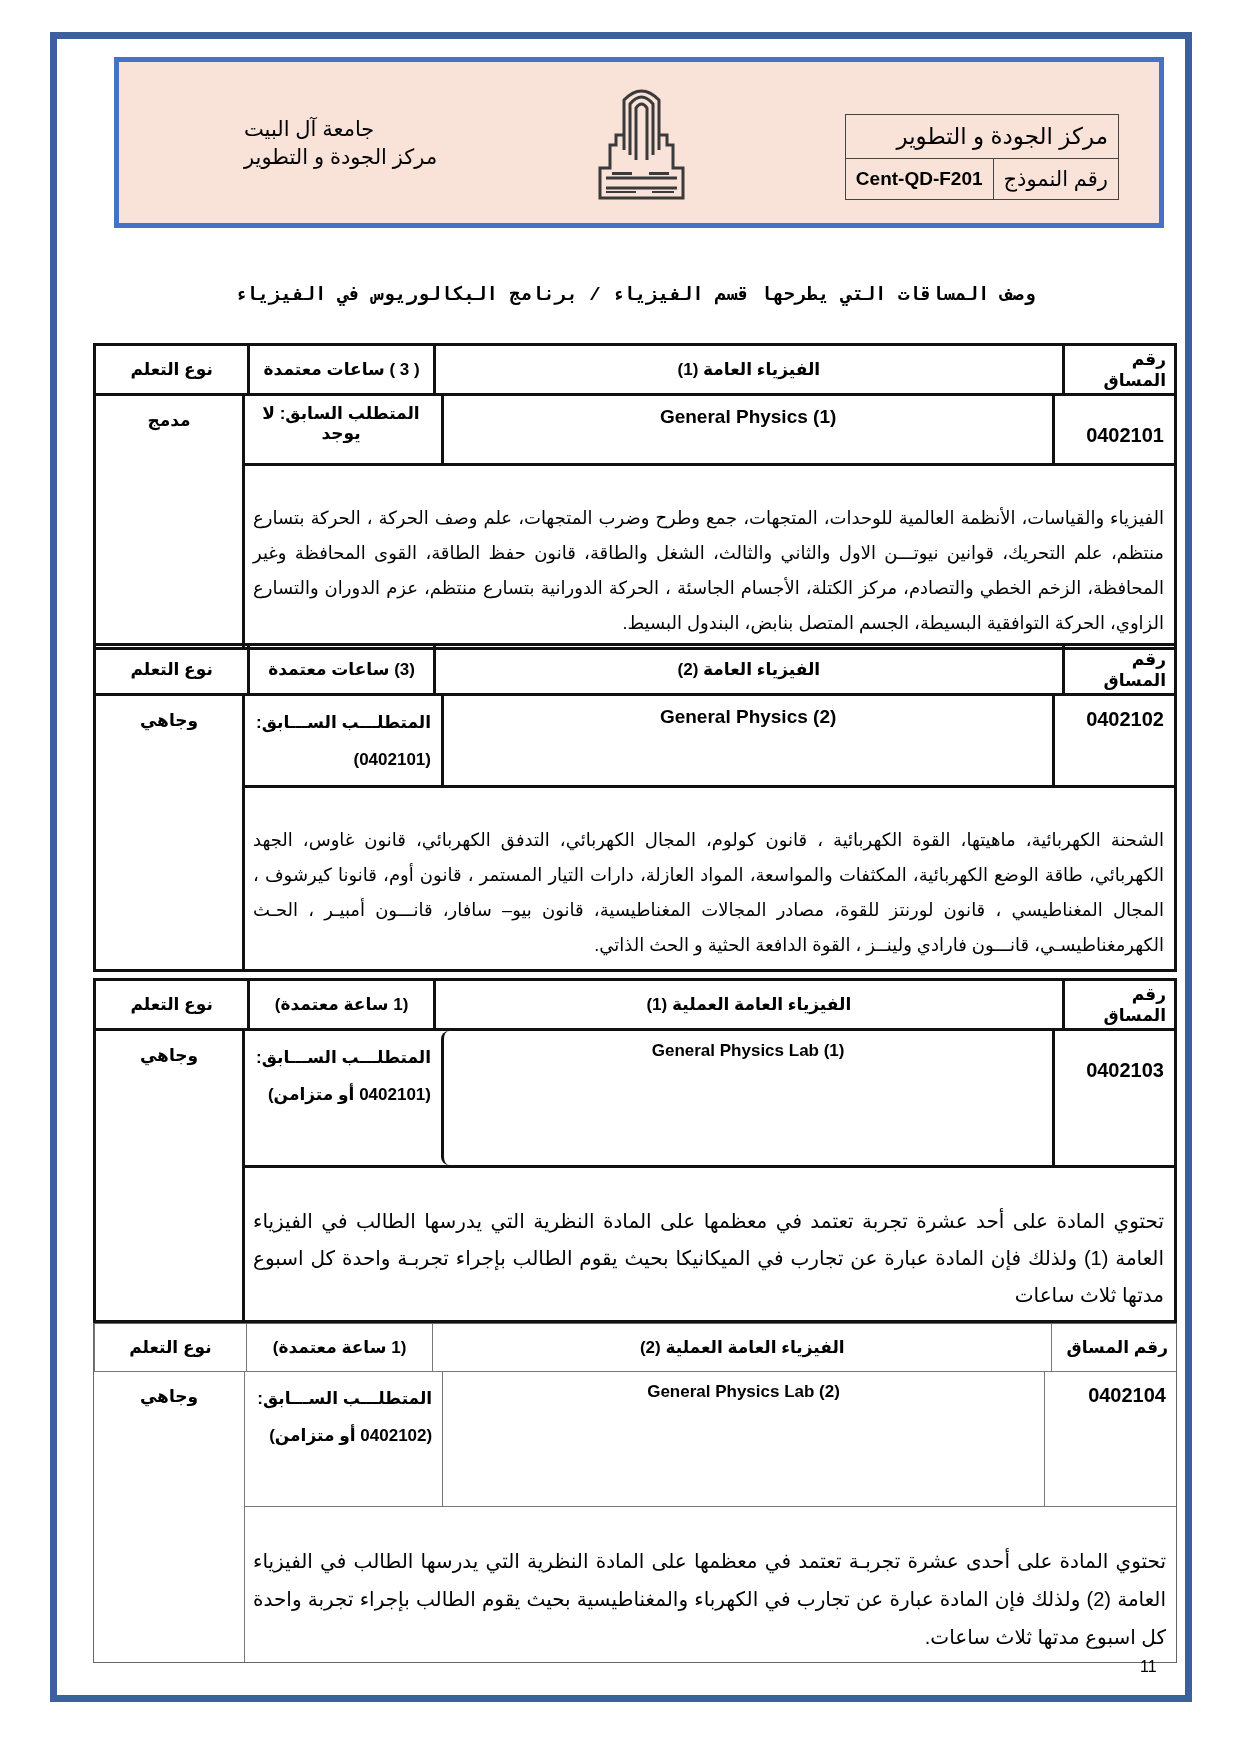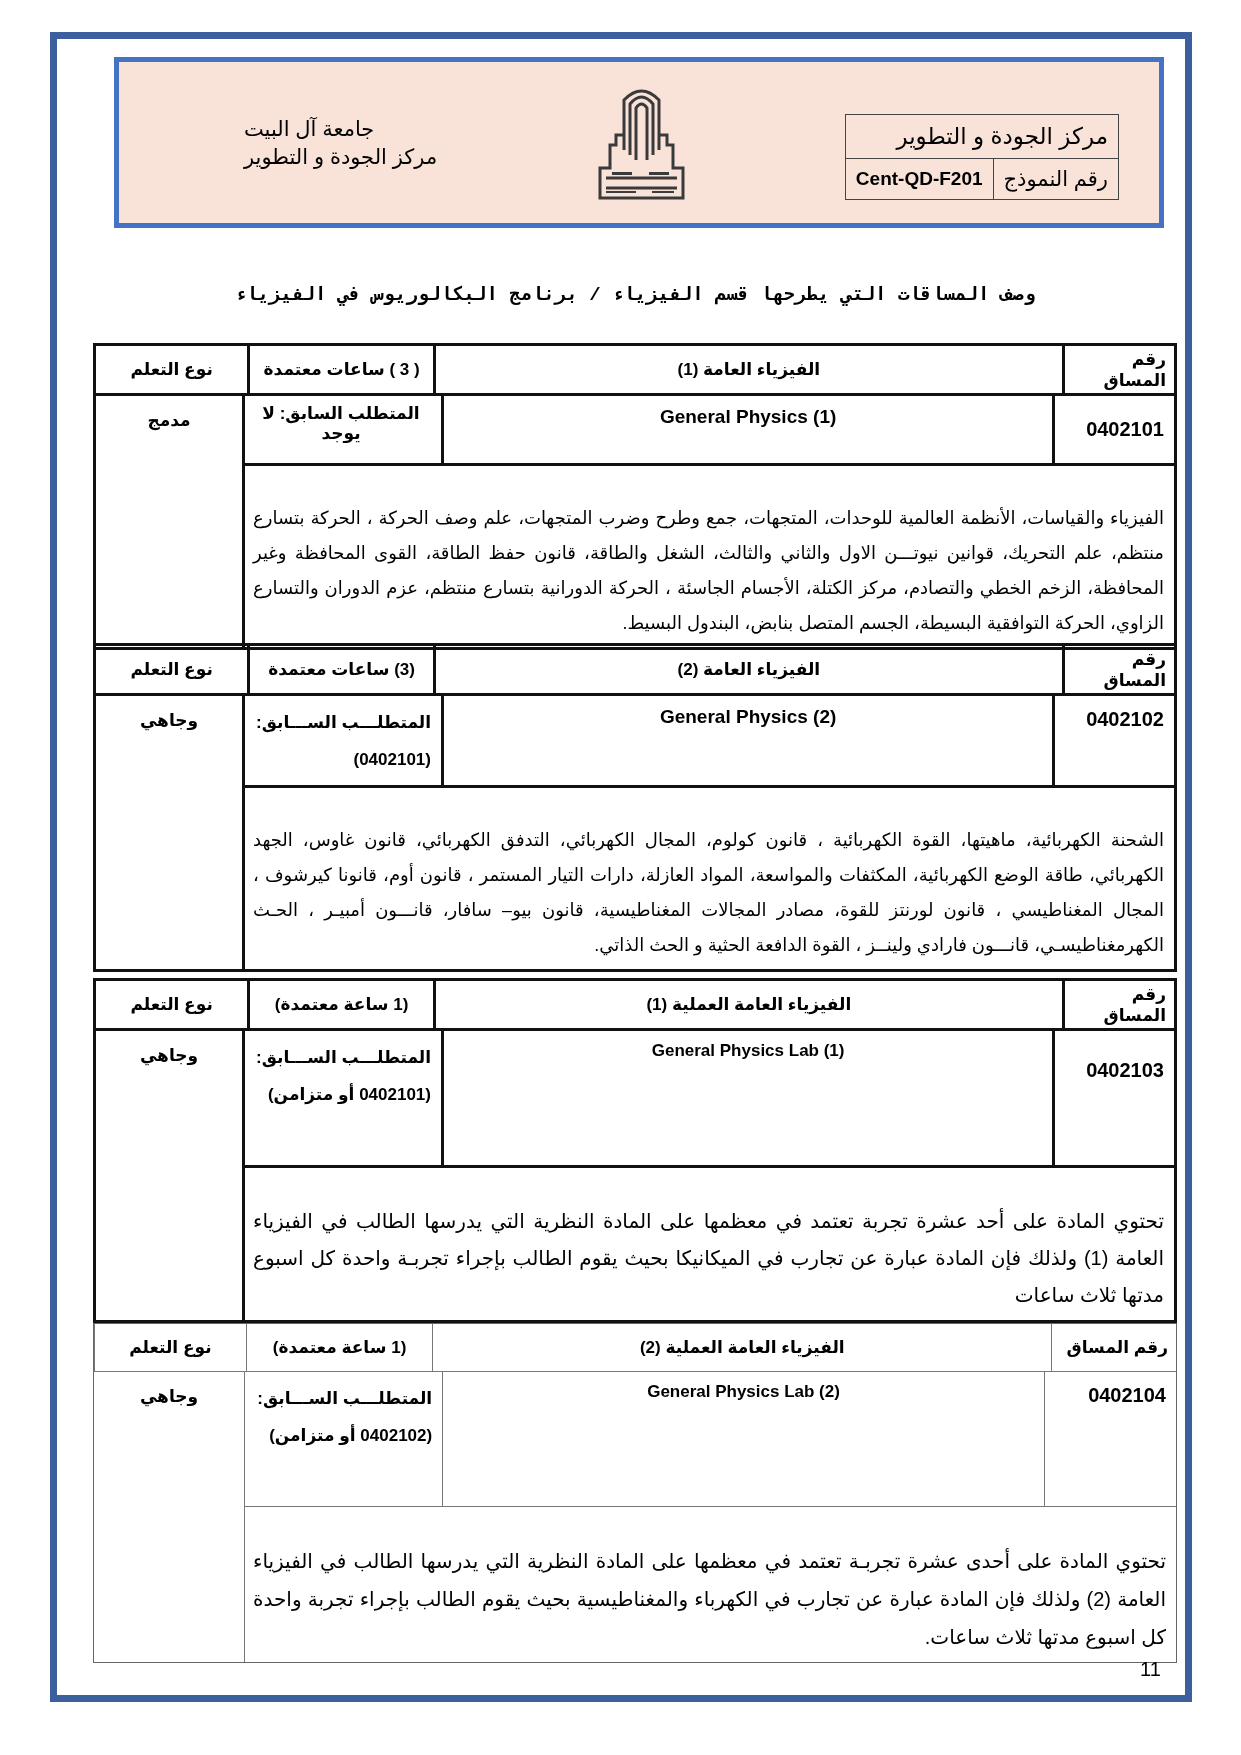--- a/index.html
+++ b/index.html
@@ -45,21 +45,21 @@
   .course.thin .sub-row { border-bottom: 1.5px solid #777; }
   .sub-row .c-code { border-left: 3px solid #111; font-weight: bold; font-size: 20px;
                      padding: 12px 10px 0 0; text-align: right; }
   .course.thin .sub-row .c-code { border-left: 1.5px solid #777; }
   .sub-row .c-name { border-left: 3px solid #111; text-align: center; font-weight: bold;
                      font-size: 19px; padding-top: 10px; direction: ltr; }
   .course.thin .sub-row .c-name { border-left: 1.5px solid #777; }
   .sub-row .c-credit { padding: 8px 10px 4px 6px; font-weight: bold; font-size: 17px; line-height: 37px; }
   .type-col { width: 152px; text-align: center; font-weight: bold; font-size: 17px; padding-top: 14px; }
   .desc { padding: 6px 10px 6px 8px; font-size: 18px; line-height: 35px; text-align: justify; text-align-last: right; margin-top: 29px; }
-  .page-num { position: absolute; left: 1140px; top: 1658px; font-size: 20px; }
+  .page-num { position: absolute; left: 1140px; top: 1658px; font-size: 16px; }
 </style>
 </head>
 <body>
 
 <div class="frame"></div>
 
 <div class="header-box">
   <div class="uni-block">
     <div>جامعة آل البيت</div>
     <div>مركز الجودة و التطوير</div>
@@ -98,21 +98,21 @@
 <div class="course" style="top:343px;">
   <div class="row hdr">
     <div class="cell c-code">رقم المساق</div>
     <div class="cell c-name">الفيزياء العامة (1)</div>
     <div class="cell c-credit">( 3 ) ساعات معتمدة</div>
     <div class="cell c-type">نوع التعلم</div>
   </div>
   <div class="body-area">
     <div class="main-col">
       <div class="sub-row" style="height:67px;">
-        <div class="c-code" style="padding-top:22px;">0402101</div>
+        <div class="c-code" style="padding-top:28px;">0402101</div>
         <div class="c-name">General Physics (1)</div>
         <div class="c-credit" style="line-height:20px; text-align:center;">المتطلب السابق: لا يوجد</div>
       </div>
       <div class="desc">الفيزياء والقياسات، الأنظمة العالمية للوحدات، المتجهات، جمع وطرح وضرب المتجهات، علم وصف الحركة ، الحركة بتسارع منتظم، علم التحريك، قوانين نيوتـــن الاول والثاني والثالث، الشغل والطاقة، قانون حفظ الطاقة، القوى المحافظة وغير المحافظة، الزخم الخطي والتصادم، مركز الكتلة، الأجسام الجاسئة ، الحركة الدورانية بتسارع منتظم، عزم الدوران والتسارع الزاوي، الحركة التوافقية البسيطة، الجسم المتصل بنابض، البندول البسيط.</div>
     </div>
     <div class="type-col">مدمج</div>
   </div>
 </div>
 
 <div class="course" style="top:643px;">
@@ -139,21 +139,21 @@
   <div class="row hdr">
     <div class="cell c-code">رقم المساق</div>
     <div class="cell c-name">الفيزياء العامة العملية (1)</div>
     <div class="cell c-credit">(1 ساعة معتمدة)</div>
     <div class="cell c-type">نوع التعلم</div>
   </div>
   <div class="body-area">
     <div class="main-col">
       <div class="sub-row" style="height:134px;">
         <div class="c-code" style="padding-top:28px;">0402103</div>
-        <div class="c-name" style="font-size:17px;">General Physics Lab (1)</div>
+        <div class="c-name" style="font-size:17px;border-radius:8px;">General Physics Lab (1)</div>
         <div class="c-credit">المتطلـــب الســـابق: (0402101 أو متزامن)</div>
       </div>
       <div class="desc" style="font-size:20px; line-height:37px;border-radius:14px;">تحتوي المادة على أحد عشرة تجربة تعتمد في معظمها على المادة النظرية التي يدرسها الطالب في الفيزياء العامة (1) ولذلك فإن المادة عبارة عن تجارب في الميكانيكا بحيث يقوم الطالب بإجراء تجربـة واحدة كل اسبوع مدتها ثلاث ساعات</div>
     </div>
     <div class="type-col">وجاهي</div>
   </div>
 </div>
 
 <div class="course thin" style="top:1323px;">
   <div class="row hdr">

